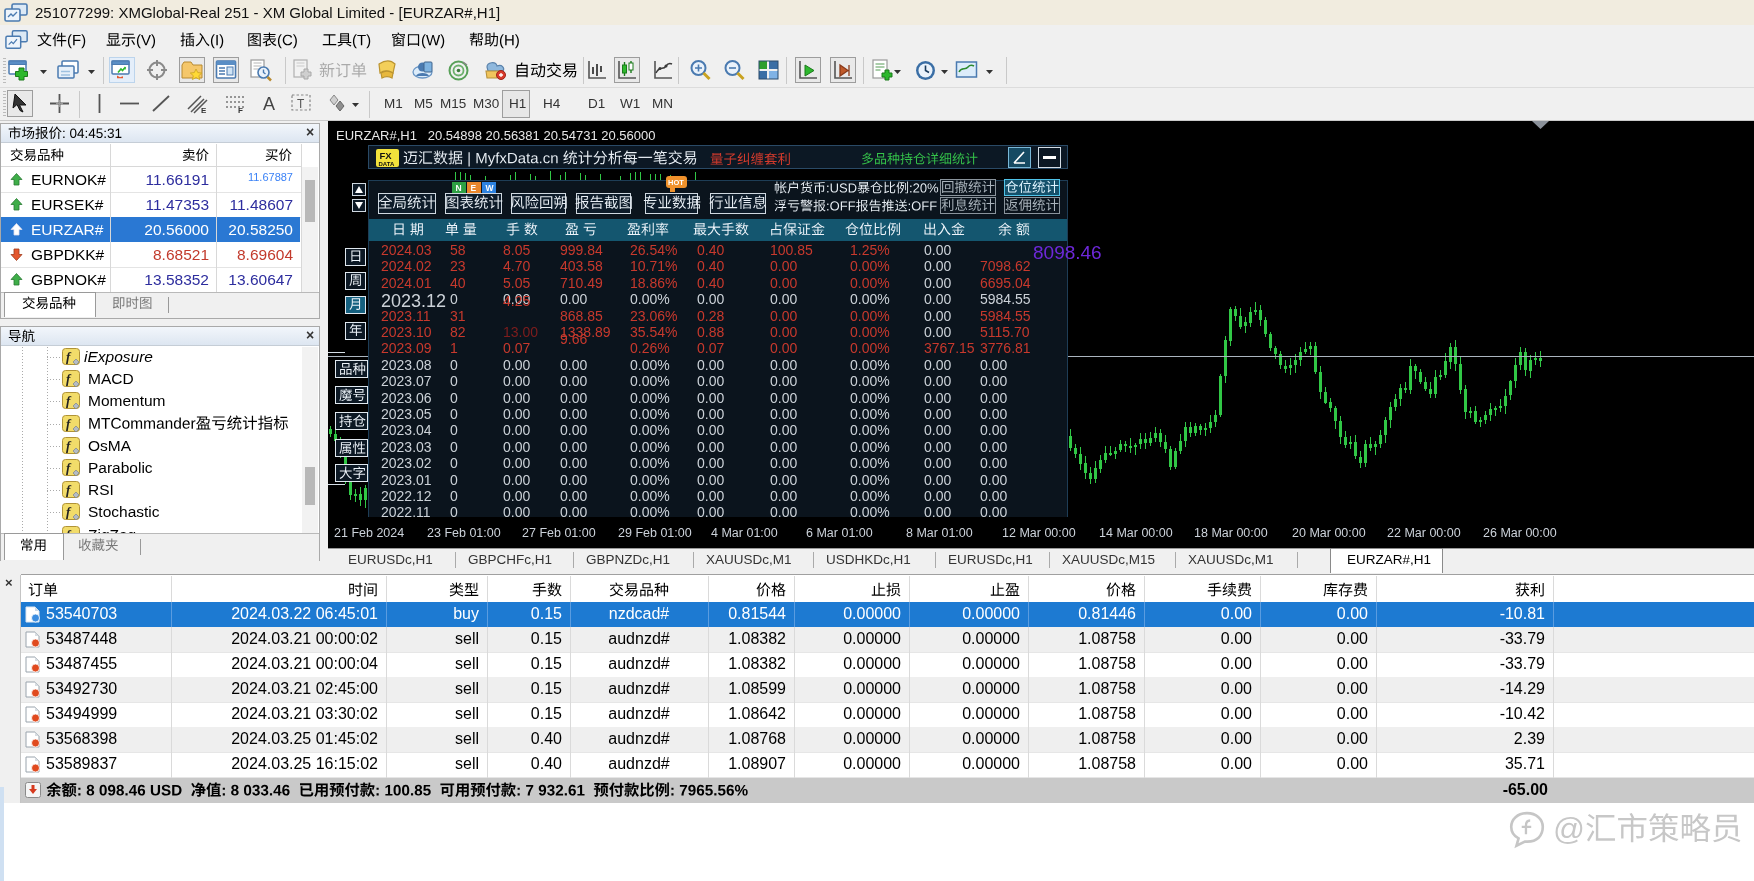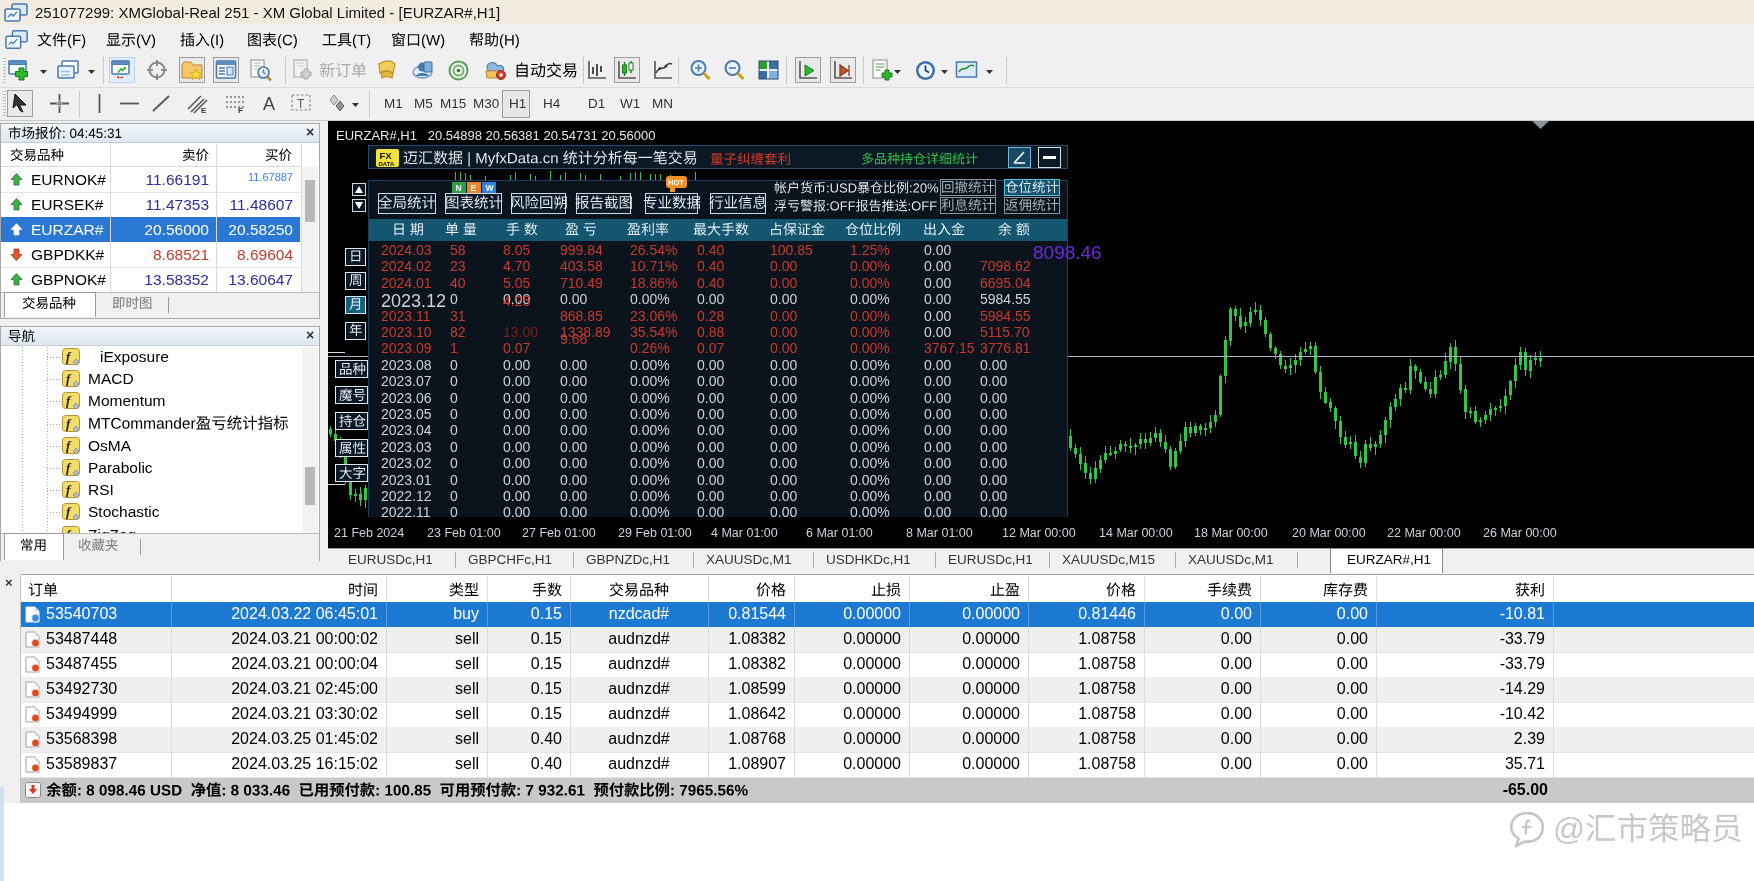--- a/index.html
+++ b/index.html
@@ -436,21 +436,21 @@
   </svg>
 <div style="position:absolute;left:306px;top:327px;font-size:14px;color:#333;white-space:pre;font-weight:bold;">×</div>
 <div style="position:absolute;left:22px;top:347px;width:1px;height:186px;background:repeating-linear-gradient(#aaa 0 1px,#fff 1px 3px)"></div>
 <div style="position:absolute;left:47px;top:347px;width:1px;height:186px;background:repeating-linear-gradient(#aaa 0 1px,#fff 1px 3px)"></div>
 <div style="position:absolute;left:47px;top:357px;width:15px;height:1px;background:repeating-linear-gradient(90deg,#aaa 0 1px,#fff 1px 3px)"></div>
 <svg class="ic" style="left:62px;top:348px" width="20" height="19" viewBox="0 0 20 19">
     <rect x="0.5" y="0.5" width="17" height="16" rx="3" fill="#f2dc6a" stroke="#b09336"></rect>
     <text x="4" y="13" font-size="13" font-style="italic" font-family="Liberation Serif" font-weight="bold" fill="#222">f</text>
     <path d="M14 11l3 3-3 3-3-3z" fill="#b5bcc4" stroke="#7a838c" stroke-width=".7"></path>
   </svg>
-<div style="position:absolute;left:100px;top:348px;font-size:15.5px;color:#000;white-space:pre;">iExposure</div>
+<div style="position:absolute;left:84px;top:348px;font-size:15.5px;color:#000;white-space:pre;font-style:italic;">iExposure</div>
 <div style="position:absolute;left:47px;top:379.2px;width:15px;height:1px;background:repeating-linear-gradient(90deg,#aaa 0 1px,#fff 1px 3px)"></div>
 <svg class="ic" style="left:62px;top:370.2px" width="20" height="19" viewBox="0 0 20 19">
     <rect x="0.5" y="0.5" width="17" height="16" rx="3" fill="#f2dc6a" stroke="#b09336"></rect>
     <text x="4" y="13" font-size="13" font-style="italic" font-family="Liberation Serif" font-weight="bold" fill="#222">f</text>
     <path d="M14 11l3 3-3 3-3-3z" fill="#b5bcc4" stroke="#7a838c" stroke-width=".7"></path>
   </svg>
 <div style="position:absolute;left:88px;top:370.2px;font-size:15.5px;color:#000;white-space:pre;">MACD</div>
 <div style="position:absolute;left:47px;top:401.4px;width:15px;height:1px;background:repeating-linear-gradient(90deg,#aaa 0 1px,#fff 1px 3px)"></div>
 <svg class="ic" style="left:62px;top:392.4px" width="20" height="19" viewBox="0 0 20 19">
     <rect x="0.5" y="0.5" width="17" height="16" rx="3" fill="#f2dc6a" stroke="#b09336"></rect>

